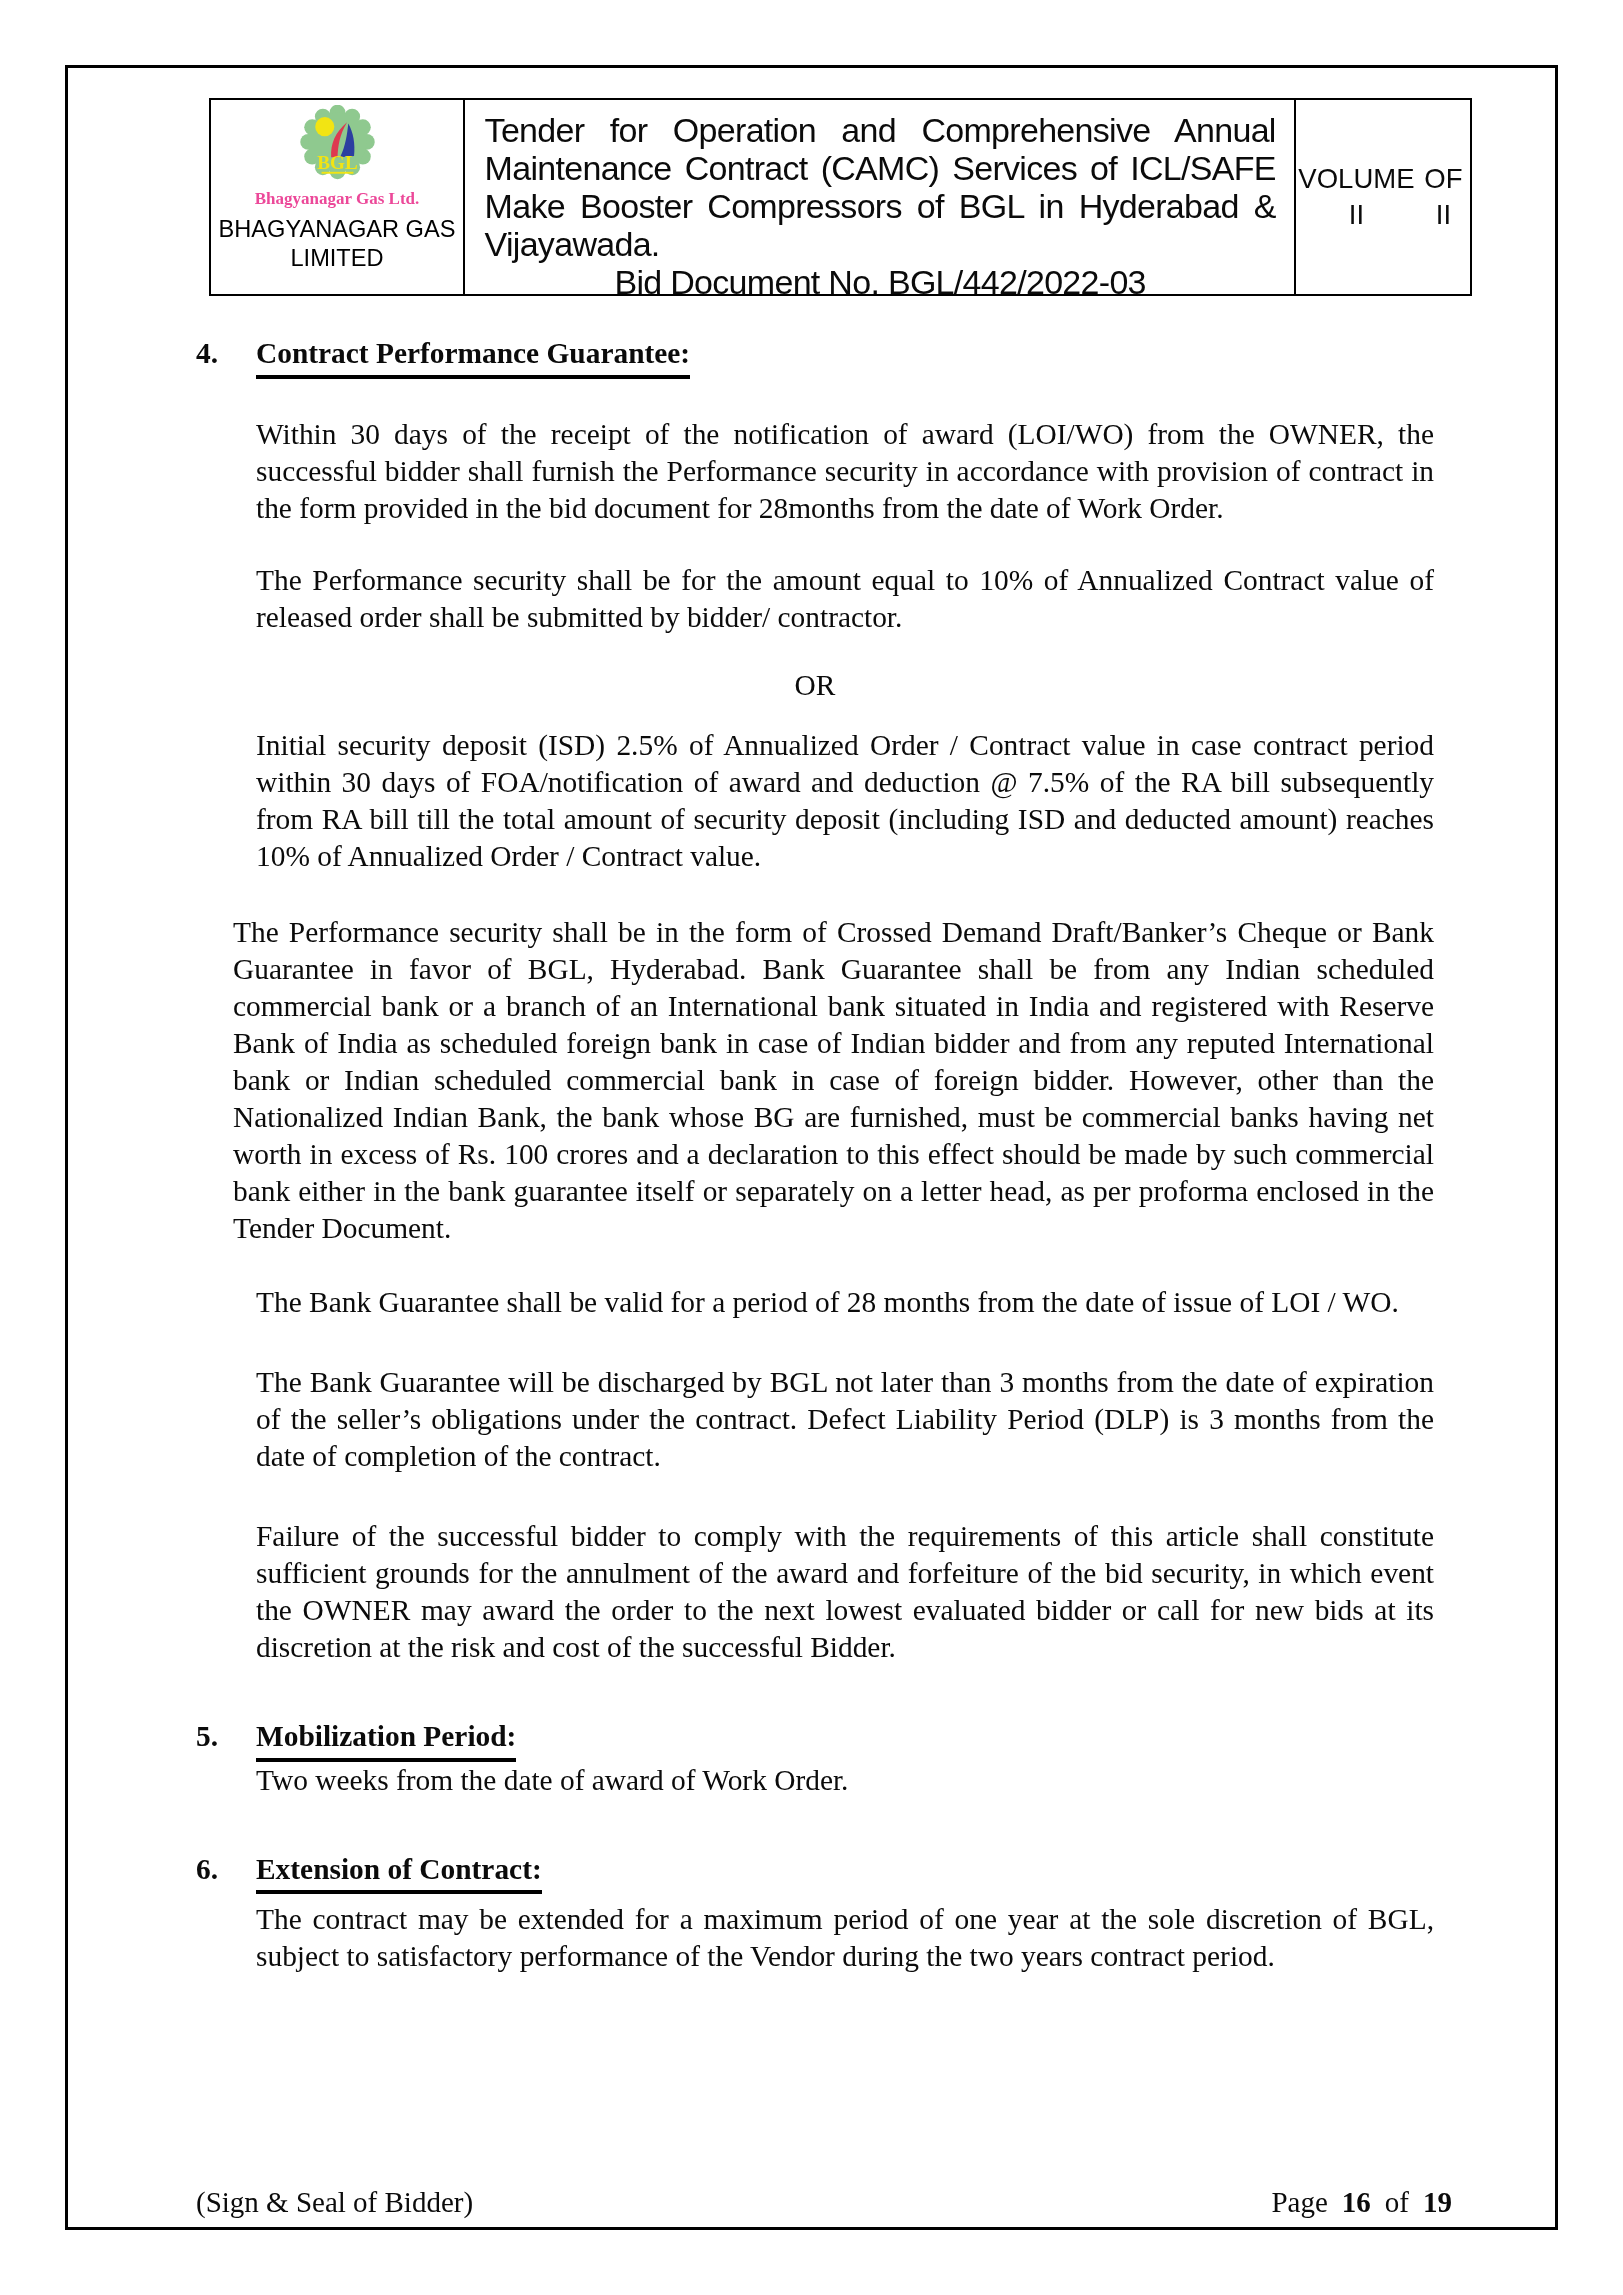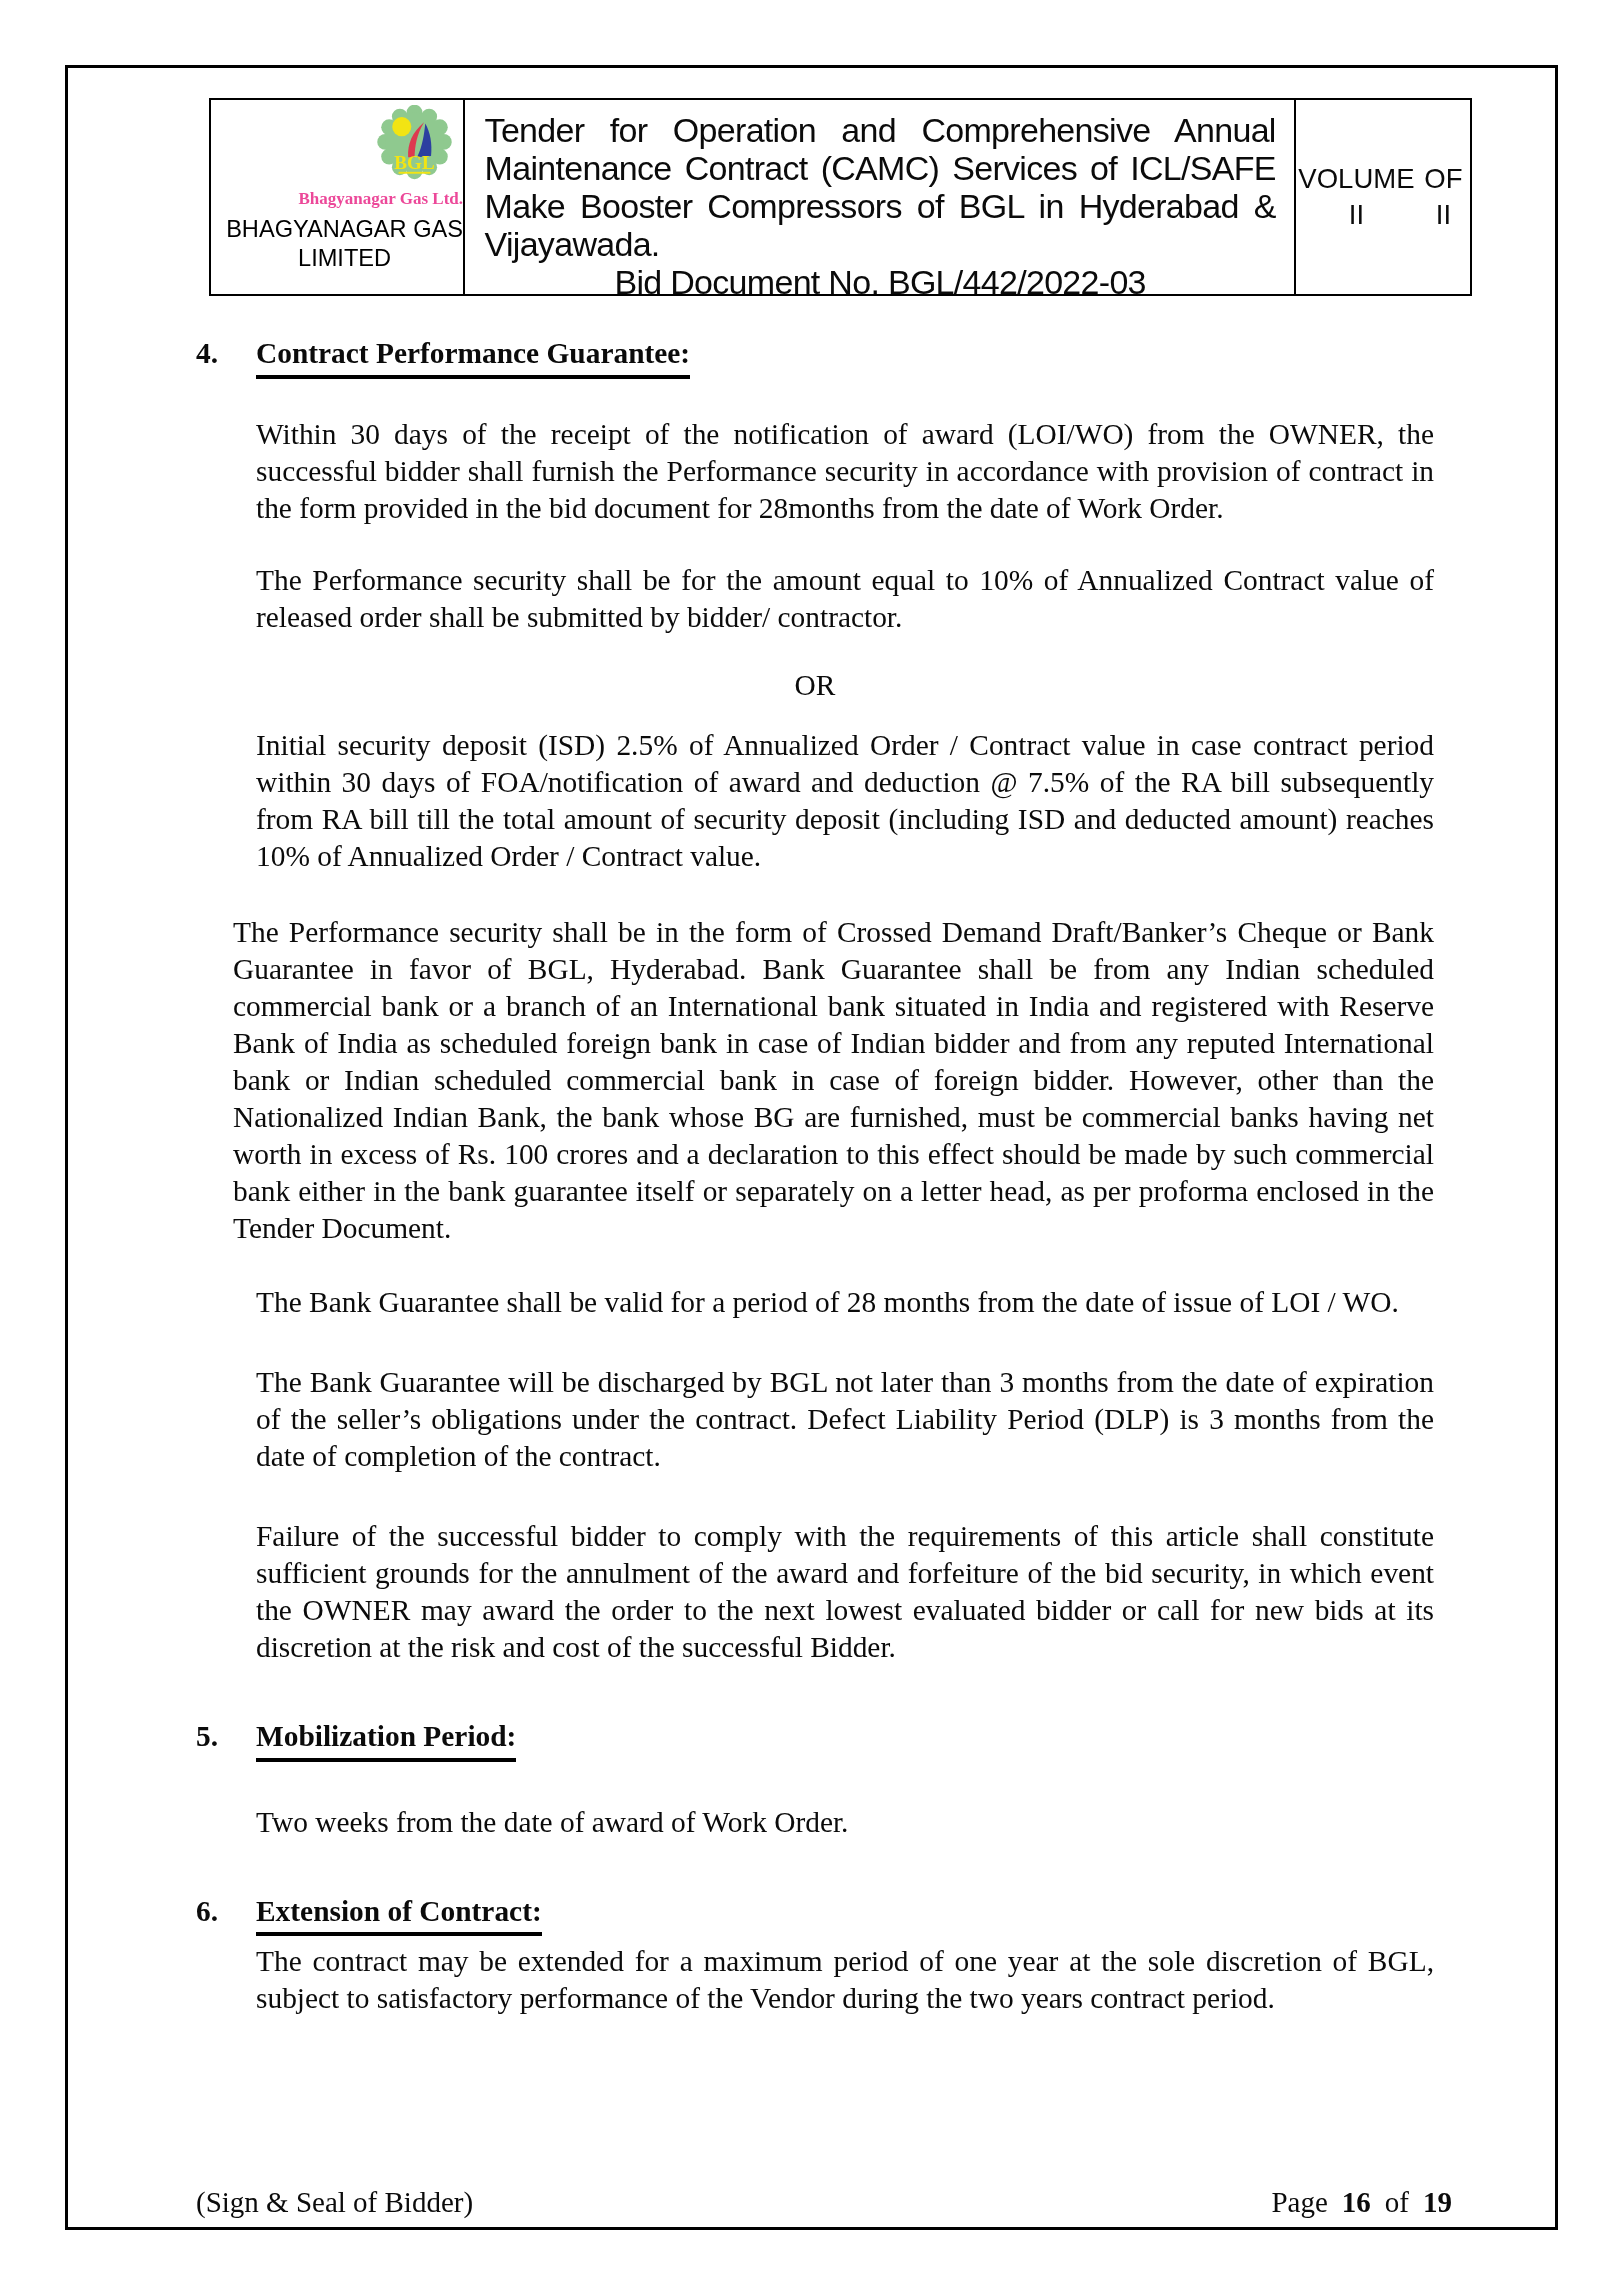--- a/index.html
+++ b/index.html
@@ -20,21 +20,21 @@
   
   .header-table {
     position:absolute; left:141px; top:30px;
     width:1263px; height:198px;
     border:2.6px solid #000;
     display:flex;
     background:#fff;
   }
   .logo-cell {
     width:252px; position:relative;
-    display:flex; flex-direction:column; align-items:flex-end;
+    display:flex; flex-direction:column; align-items:center;
     padding-top:5.2px;
   }
   .pink-divider {
     position:absolute; right:46px; top:0;
     width:2px; height:103px;
   }
   .logo-svg { width:97px; height:84px; }
   .logo-caption {
     font-family:"Liberation Serif", serif;
     font-weight:bold; font-size:17px; line-height:18.3px;
@@ -81,21 +81,21 @@
   }
   .para { margin-left:60px; }
   .p1 { margin-top:37px; }
   .p2 { margin-top:35px; }
   .or-line { margin-top:31px; margin-bottom:23.6px; text-align:center; }
   .p4 { margin-top:39px;margin-left:37px; }
   .p5 { margin-top:37px; }
   .p6 { margin-top:43px; }
   .p7 { margin-top:43px; }
   .h5 { margin-top:52px; }
-  .p8 { margin-top:42px; }
+  .p8 { }
   .h6 { margin-top:52px; }
   .p9 { margin-top:6.5px; }
   
   .footer {
     position:absolute; left:128px; right:103px; bottom:7.9px;
     display:flex; justify-content:space-between; align-items:flex-end;
     font-size:29px; line-height:34px;
   }
   .page-indicator { display:flex; gap:14px; }
   .bold { font-weight:bold; }

